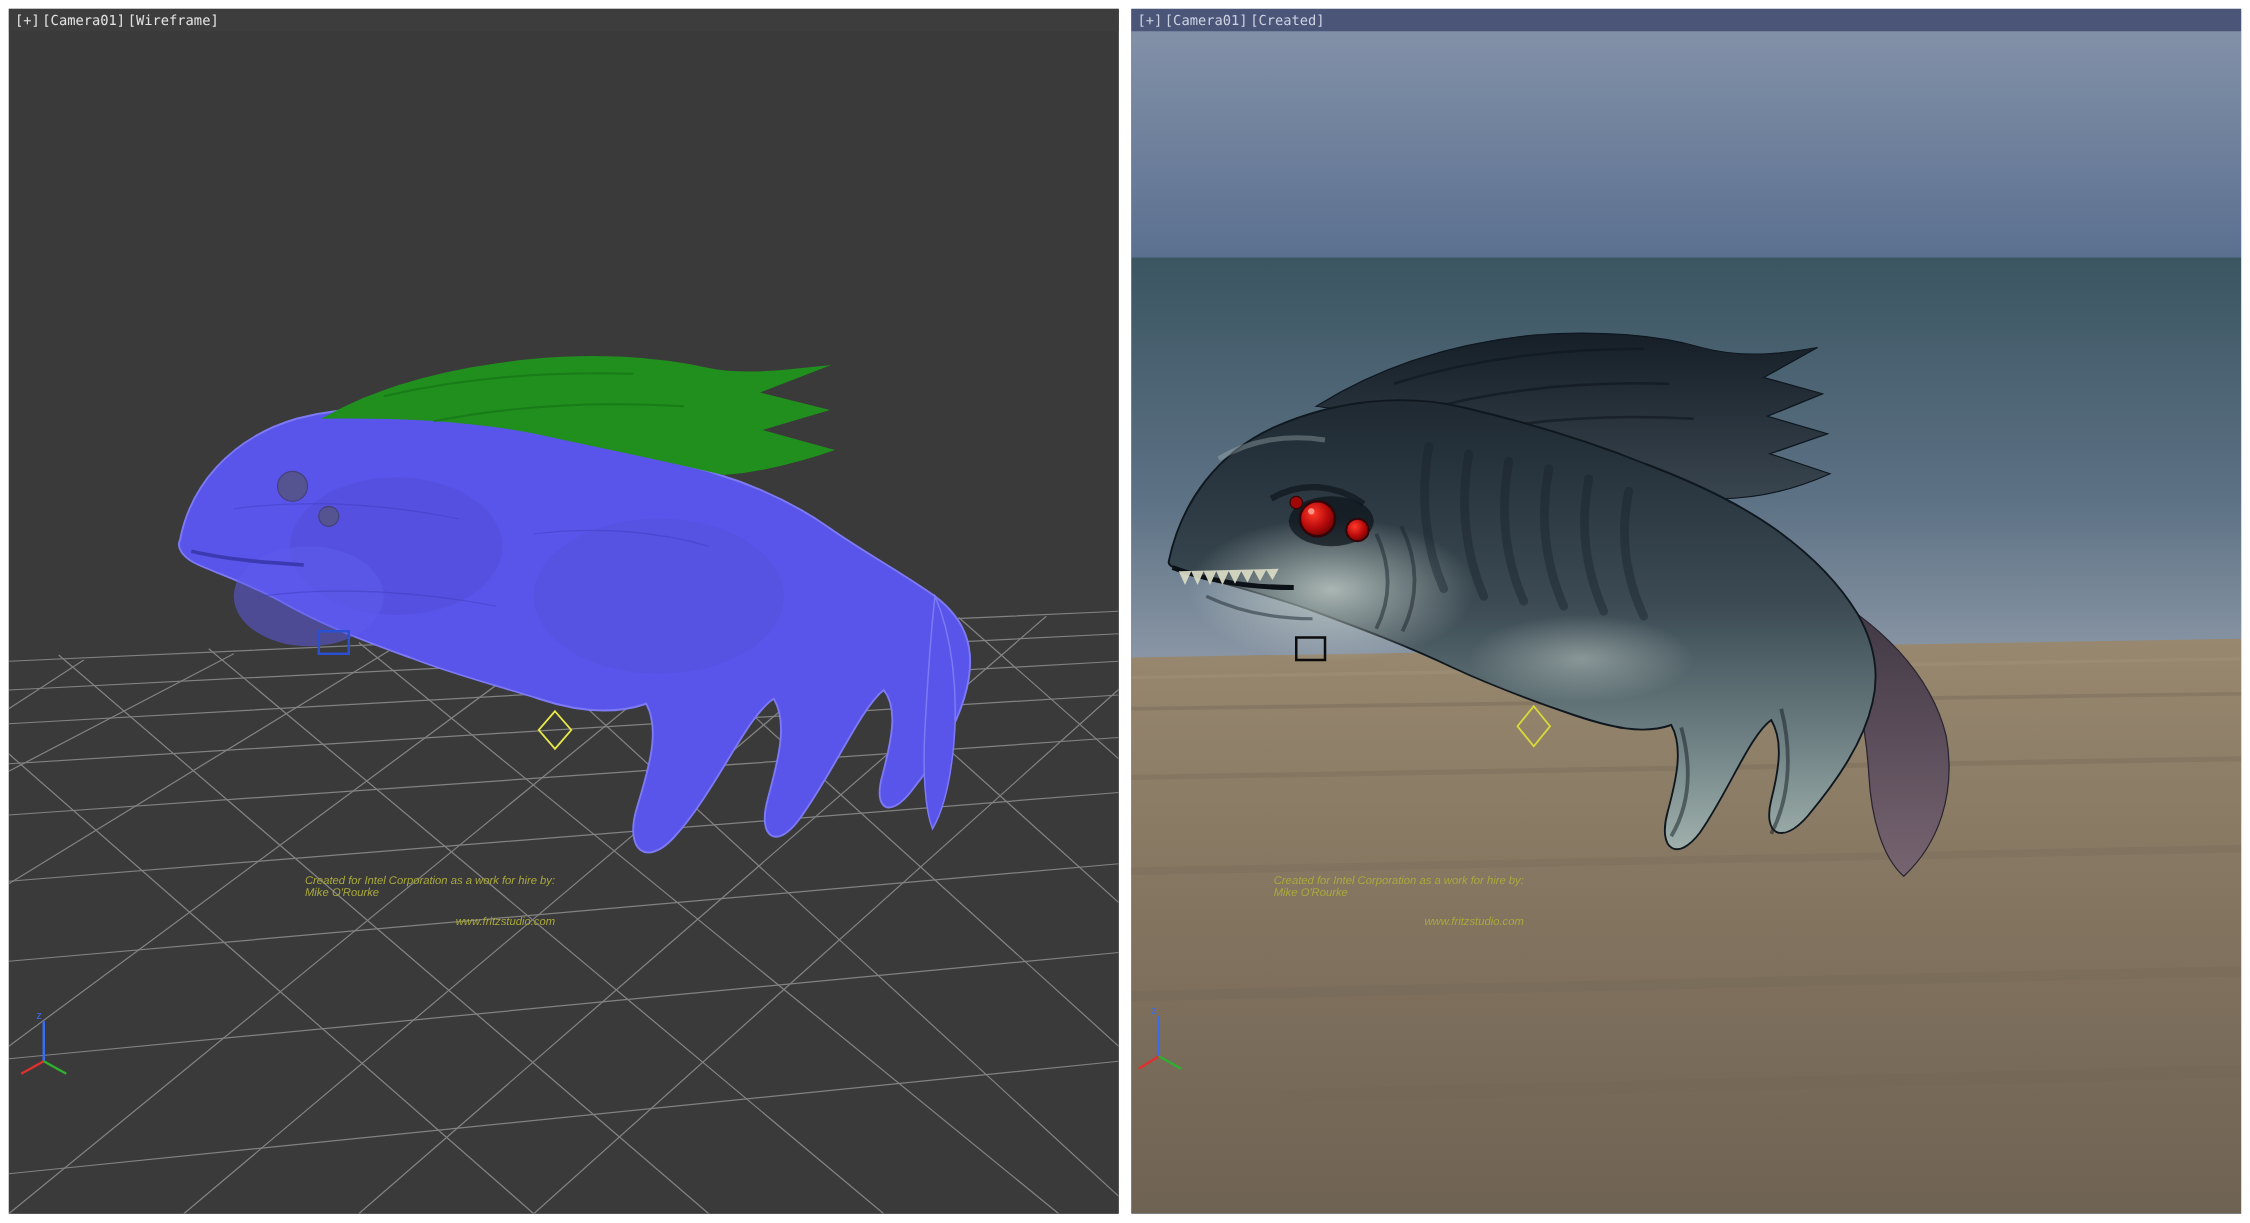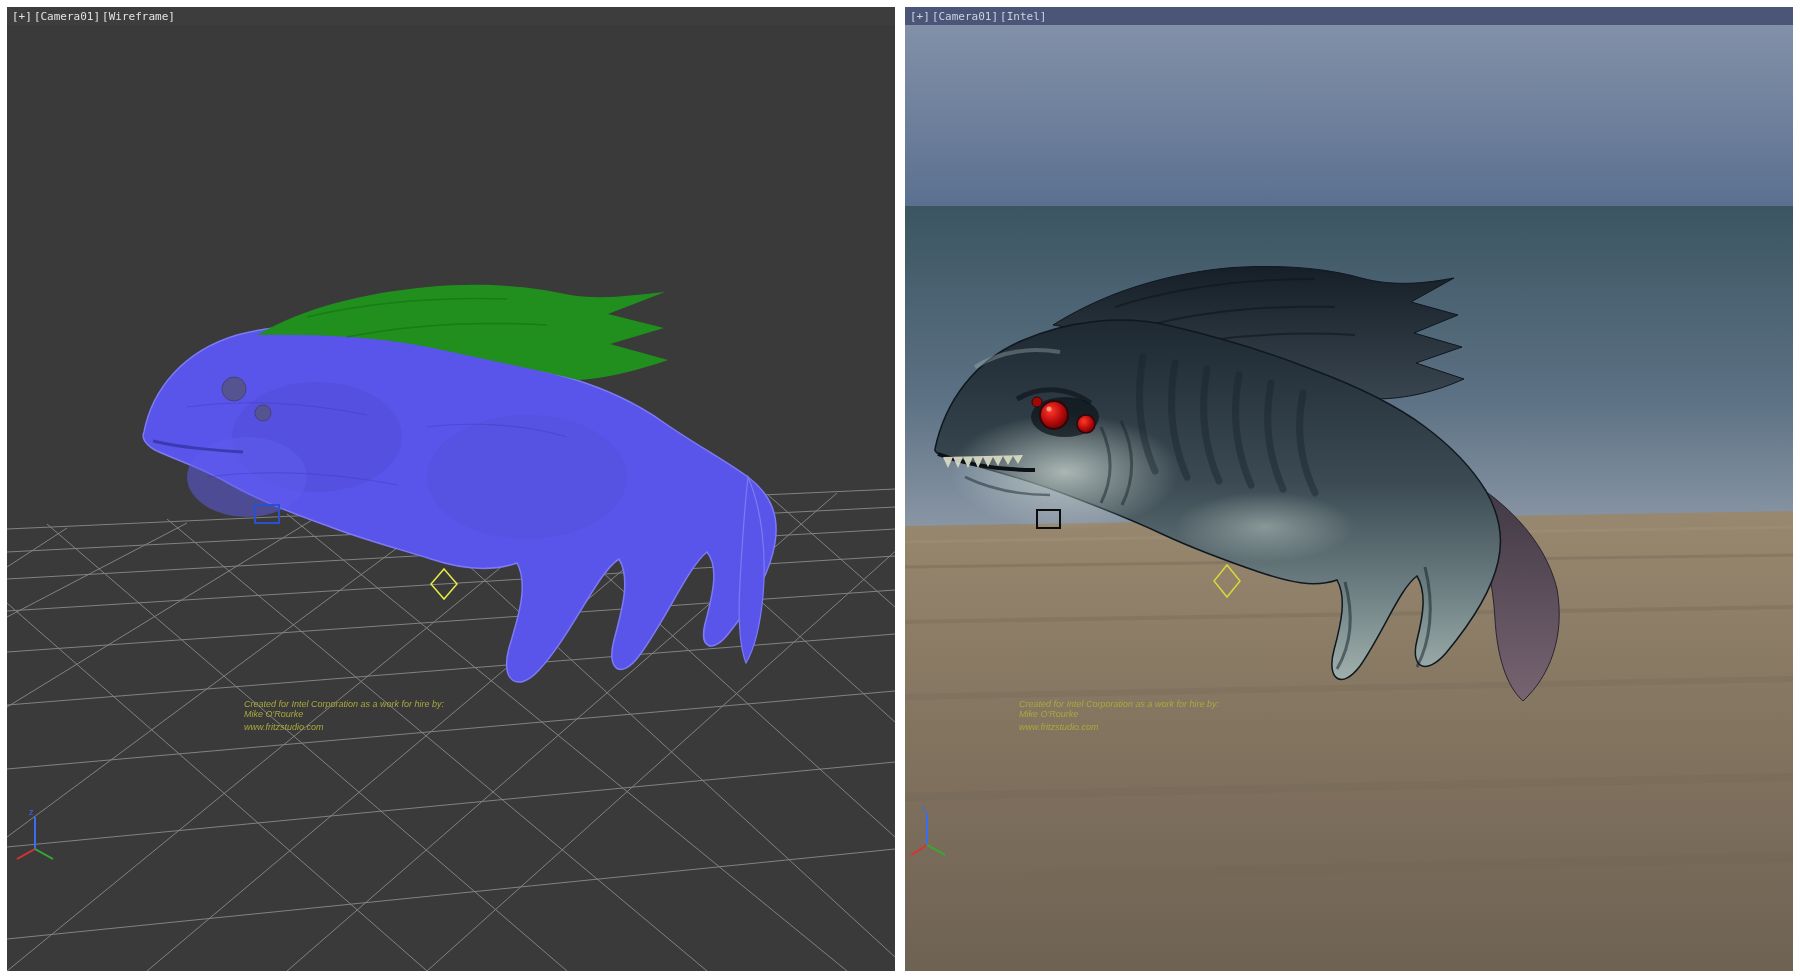--- a/index.html
+++ b/index.html
@@ -17,21 +17,21 @@
     display:flex;align-items:center;padding-left:5px;
     font-family:"DejaVu Sans Mono",monospace;font-size:11px;letter-spacing:0;
   }
   .vp-bar.left-bar{background:#3d3d3d;color:#e2e2e2;}
   .vp-bar.right-bar{background:#4a5578;color:#ccd2e2;}
   .vp-bar span{margin-right:2px;cursor:default;}
   .credits{
     position:absolute;z-index:2;font-size:9px;line-height:10px;
     color:#a9a93c;white-space:nowrap;font-style:italic;
   }
-  .credits .www{margin-top:3px;}
+  .credits .www{margin-top:13px;text-align:right;}
   .credits-left{left:237px;top:692px;}
   .credits-right{left:114px;top:692px;}
 </style>
 </head>
 <body>
 
 <div class="app">
 
   <div class="viewport left">
 
@@ -169,21 +169,21 @@
         <line x1="22" y1="838" x2="22" y2="806" stroke="#3a6cf0" stroke-width="2"></line>
         <line x1="22" y1="838" x2="6" y2="848" stroke="#e03030" stroke-width="2"></line>
         <line x1="22" y1="838" x2="40" y2="848" stroke="#30b030" stroke-width="2"></line>
         <text x="16" y="804" fill="#3a6cf0" font-size="9">z</text>
       </g>
     </svg>
 
     <div class="vp-bar right-bar">
       <span>[+]</span>
       <span>[Camera01]</span>
-      <span>[Intel]</span>
+      <span>[Created]</span>
     </div>
 
     <div class="credits credits-right">
       <div>Created for Intel Corporation as a work for hire by:</div>
       <div>Mike O'Rourke</div>
       <div class="www">www.fritzstudio.com</div>
     </div>
   </div>
 
 </div>

